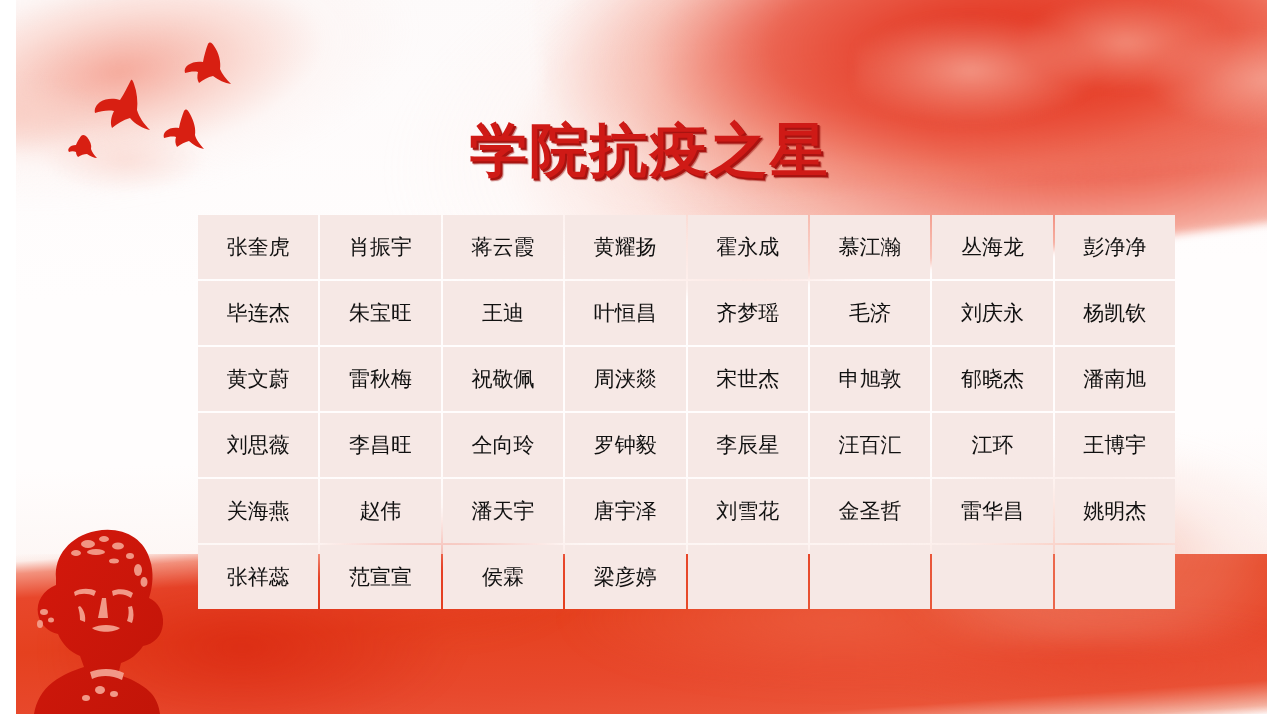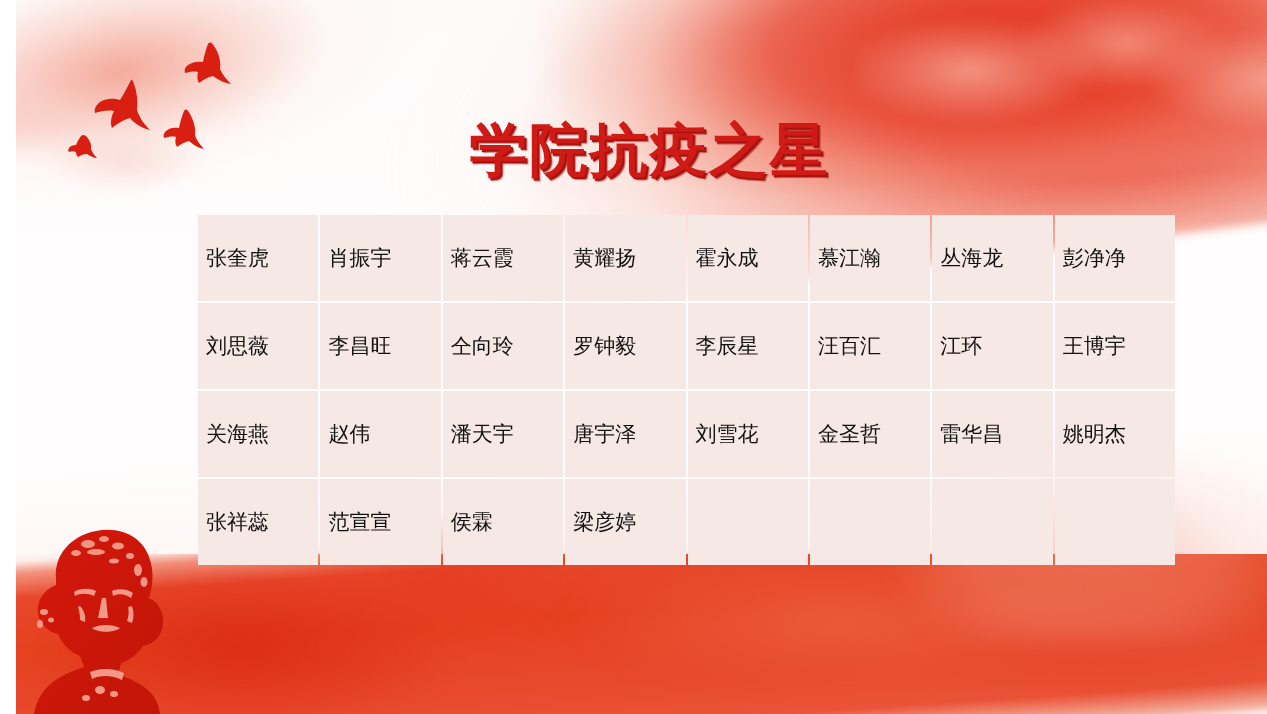--- a/index.html
+++ b/index.html
@@ -205,21 +205,21 @@
     left: 180px;
     top: 213px;
     width: 981px;
     height: 354px;
     border-collapse: separate;
     border-spacing: 2px;
     table-layout: fixed;
   }
   .names-table td {
     background: #f6e8e5;
-    text-align: left;
+    text-align: center;
     vertical-align: middle;
     font-size: 21px;
     color: #111111;
     height: 48px;
     padding: 8px;
     font-family: "Liberation Sans", "DejaVu Sans", sans-serif;
   }
   .names-table td.empty { color: transparent; }
 </style>
 </head>
@@ -305,20 +305,40 @@
           <td>张奎虎</td>
           <td>肖振宇</td>
           <td>蒋云霞</td>
           <td>黄耀扬</td>
           <td>霍永成</td>
           <td>慕江瀚</td>
           <td>丛海龙</td>
           <td>彭净净</td>
         </tr>
         <tr>
+          <td>毕连杰</td>
+          <td>朱宝旺</td>
+          <td>王迪</td>
+          <td>叶恒昌</td>
+          <td>齐梦瑶</td>
+          <td>毛济</td>
+          <td>刘庆永</td>
+          <td>杨凯钦</td>
+        </tr>
+        <tr>
+          <td>黄文蔚</td>
+          <td>雷秋梅</td>
+          <td>祝敬佩</td>
+          <td>周浃燚</td>
+          <td>宋世杰</td>
+          <td>申旭敦</td>
+          <td>郁晓杰</td>
+          <td>潘南旭</td>
+        </tr>
+        <tr>
           <td>刘思薇</td>
           <td>李昌旺</td>
           <td>仝向玲</td>
           <td>罗钟毅</td>
           <td>李辰星</td>
           <td>汪百汇</td>
           <td>江环</td>
           <td>王博宇</td>
         </tr>
         <tr>

